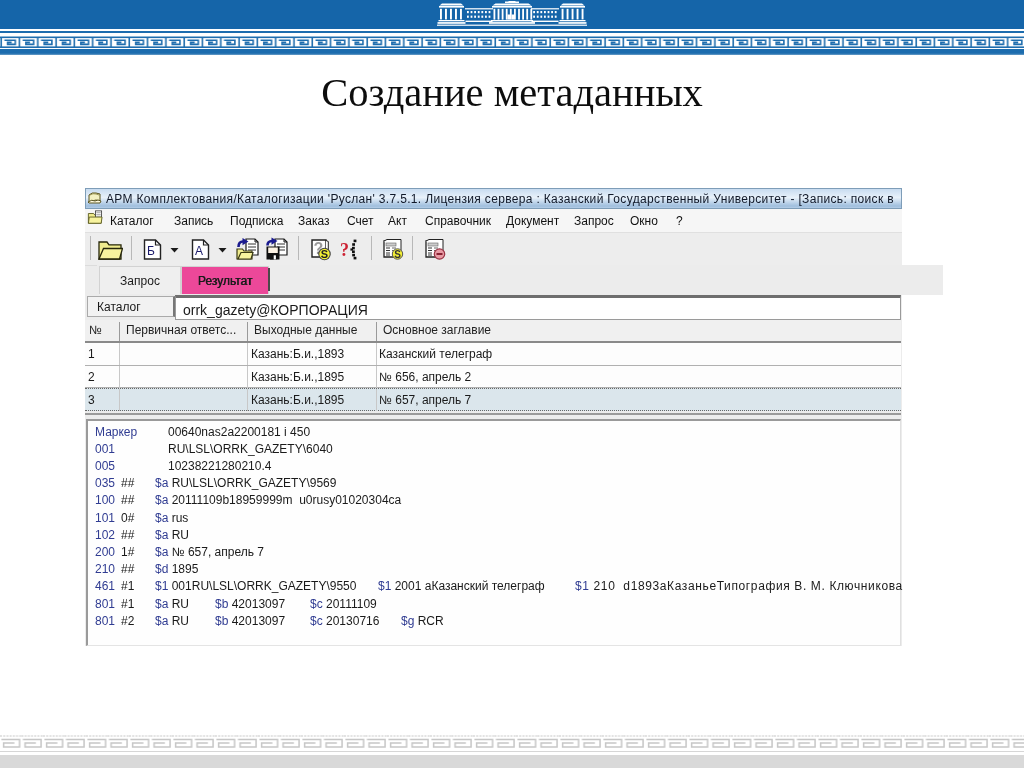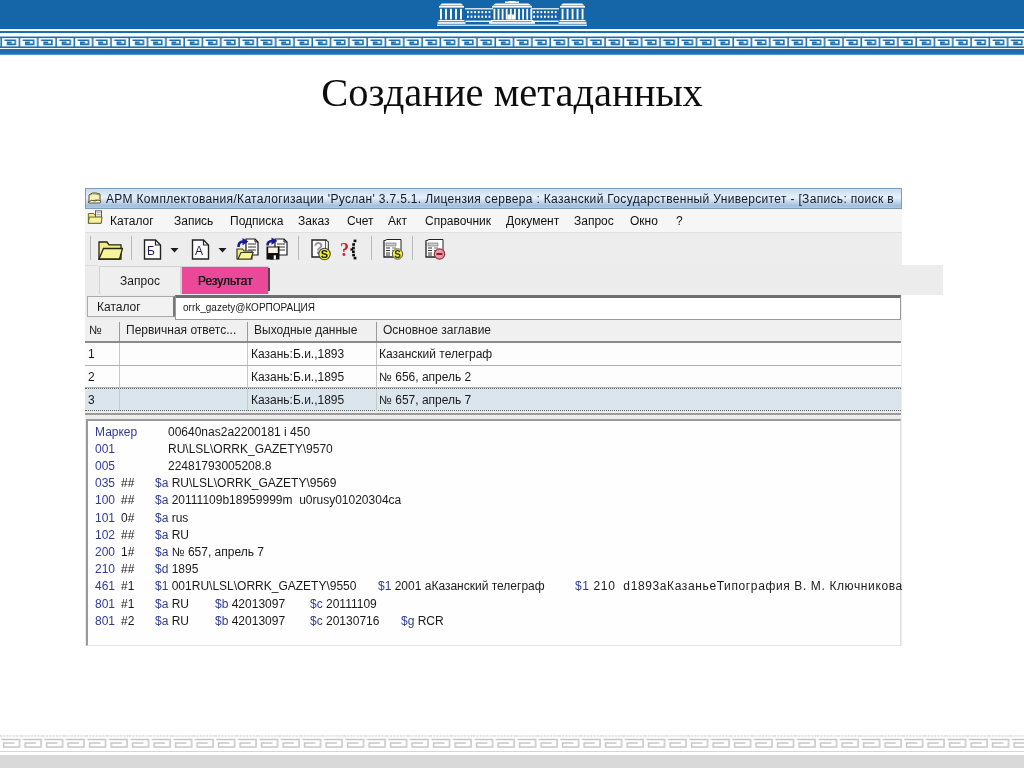--- a/index.html
+++ b/index.html
@@ -41,21 +41,21 @@
   .tab{position:absolute;top:1px;height:28px;background:#efefef;
        border:1px solid #d2d2d2;border-bottom:none;text-align:center;
        padding-top:7px;box-sizing:border-box;}
   #tabR{background:#ec4899;text-shadow:0.6px 0 0 #222;}
   #catrow{left:0;top:107px;width:817px;height:25px;background:#ececec;}
   #catbtn{left:2px;top:1px;width:88px;height:21px;background:#f2f2f2;
           border:1px solid #aaa;border-right:2px solid #777;
           box-sizing:border-box;padding:3px 0 0 9px;}
   #catfield{left:90px;top:0px;width:726px;height:25px;background:#ffffff;
             border:1px solid #9a9a9a;border-top:3px solid #6e6e6e;
-            box-sizing:border-box;padding:4px 0 0 7px;font-size:10px;}
+            box-sizing:border-box;padding:4px 0 0 7px;font-size:14px;}
 
   
   #tbl{left:0;top:132px;width:816px;height:93px;border-bottom:2px solid #9a9a9a;
        box-sizing:content-box;}
   #thead{left:0;top:0;width:816px;height:23px;background:#f0f0f0;
          border-bottom:2px solid #8a8a8a;box-sizing:border-box;}
   .th{position:absolute;top:3px;color:#222;}
   .vline{position:absolute;top:2px;width:1px;height:19px;background:#9a9a9a;}
   .row{position:absolute;left:0;width:816px;height:22.5px;background:#fdfdfd;
        border-bottom:1px solid #b0b0b0;box-sizing:border-box;}
@@ -365,25 +365,25 @@
         <span class="rvline" style="left:291px"></span>
       </div>
     </div>
     <div class="abs" id="marc">
       <div class="ml" style="top:3.5px">
         <span class="tag">Маркер</span>
         <span class="sf" style="left:80px">00640nas2a2200181 i 450</span>
       </div>
       <div class="ml" style="top:20.7px">
         <span class="tag">001</span>
-        <span class="sf" style="left:80px">RU\LSL\ORRK_GAZETY\9570</span>
+        <span class="sf" style="left:80px">RU\LSL\ORRK_GAZETY\6040</span>
       </div>
       <div class="ml" style="top:37.9px">
         <span class="tag">005</span>
-        <span class="sf" style="left:80px">22481793005208.8</span>
+        <span class="sf" style="left:80px">10238221280210.4</span>
       </div>
       <div class="ml" style="top:55.1px">
         <span class="tag">035</span>
         <span class="ind">##</span>
         <span class="sf" style="left:67px"><span class="b">$a</span> RU\LSL\ORRK_GAZETY\9569</span>
       </div>
       <div class="ml" style="top:72.3px">
         <span class="tag">100</span>
         <span class="ind">##</span>
         <span class="sf" style="left:67px"><span class="b">$a</span> 20111109b18959999m&nbsp; u0rusy01020304ca</span>

